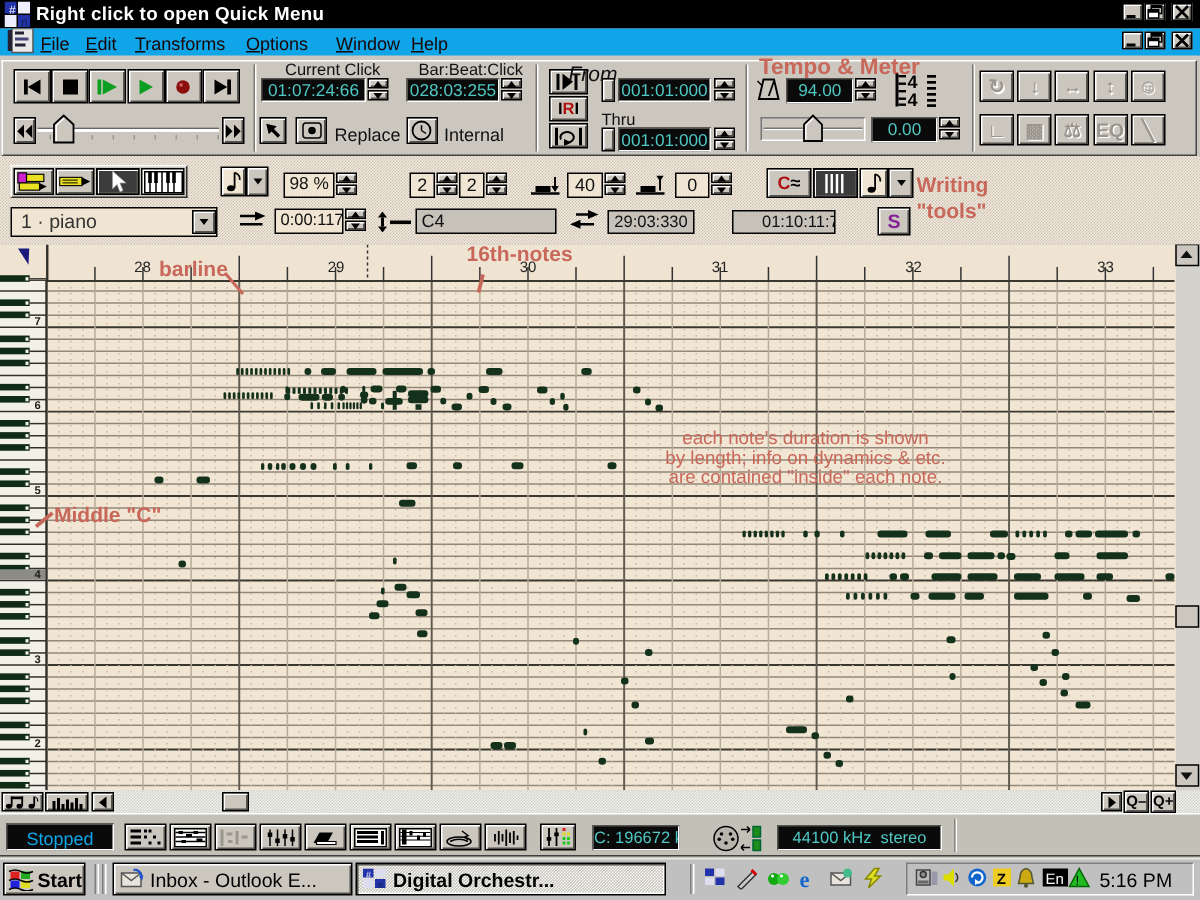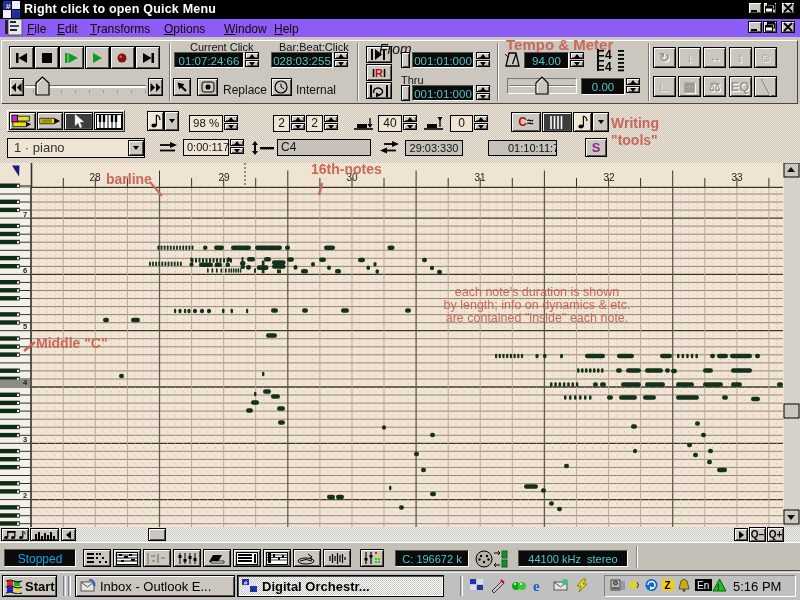--- a/index.html
+++ b/index.html
@@ -43,21 +43,21 @@
           <rect x="1.5" y="3.5" width="7" height="5.5" fill="#fff" stroke="#000"></rect>
           <rect x="1.5" y="3.5" width="7" height="2" fill="#000"></rect>
         </svg>
       </div>
  <div class="btn wbtn" style="left:781px;top:2px;">
         <svg width="12" height="10" viewBox="0 0 12 10">
           <path d="M2 1 L10 9 M10 1 L2 9" stroke="#000" stroke-width="1.8"></path>
         </svg>
       </div>
 </div>
-<div style="position:absolute;left:0;top:19px;width:800px;height:18px;background:#8b5cf6;font-size:12px;color:#1a0505;">
+<div style="position:absolute;left:0;top:19px;width:800px;height:18px;background:#0ea5e9;font-size:12px;color:#1a0505;">
  <svg style="position:absolute;left:5px;top:0px" width="18" height="17" viewBox="0 0 18 17">
    <rect x="3" y="0" width="14" height="16" fill="#e8e8e8" stroke="#555"></rect>
    <rect x="0" y="1" width="3" height="14" fill="#223"></rect>
    <rect x="5" y="2" width="6" height="2" fill="#223"></rect>
         <rect x="5" y="6" width="9" height="2" fill="#447"></rect>
    <rect x="5" y="10" width="7" height="2" fill="#223"></rect>
  </svg>
  <span style="position:absolute;left:27px;top:3px"><u>F</u>ile</span>
       <span style="position:absolute;left:57px;top:3px"><u>E</u>dit</span>
       <span style="position:absolute;left:90px;top:3px"><u>T</u>ransforms</span>
@@ -1153,21 +1153,21 @@
           <rect x="12" y="1" width="2" height="2" fill="#d22"></rect>
           <rect x="12" y="4" width="2" height="2" fill="#dd2"></rect>
           <rect x="12" y="7" width="2" height="2" fill="#2c2"></rect>
           <rect x="12" y="10" width="2" height="2" fill="#2c2"></rect>
           <rect x="15" y="4" width="2" height="2" fill="#dd2"></rect>
           <rect x="15" y="7" width="2" height="2" fill="#2c2"></rect>
           <rect x="15" y="10" width="2" height="2" fill="#2c2"></rect>
         </g>
       </svg>
     </div>
-    <div class="lcd" style="left:395px;top:550px;width:74px;height:17px;font-size:11px;line-height:17px;text-align:center;">C: 196672 k</div>
+    <div class="lcd" style="left:395px;top:550px;width:58px;height:17px;font-size:11px;line-height:17px;text-align:center;">C: 196672 k</div>
     <div style="position:absolute;left:474px;top:549px;"><svg width="34" height="20" viewBox="0 0 34 20">
         <circle cx="10" cy="10" r="8" fill="#b8b4ac" stroke="#000"></circle>
         <g fill="#000">
           <circle cx="7" cy="7" r="1.2"></circle>
           <circle cx="13" cy="7" r="1.2"></circle>
           <circle cx="5.5" cy="10.5" r="1.2"></circle>
           <circle cx="14.5" cy="10.5" r="1.2"></circle>
           <circle cx="10" cy="13" r="1.2"></circle>
         </g>
         <path d="M20 4 h6 m0 0 l-2 -2 m2 2 l-2 2" stroke="#000" fill="none"></path>

